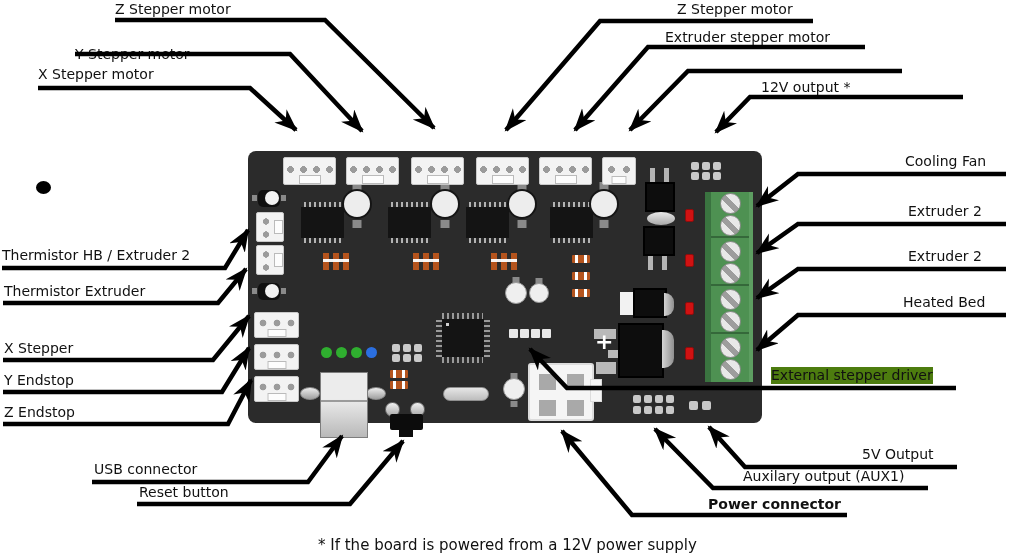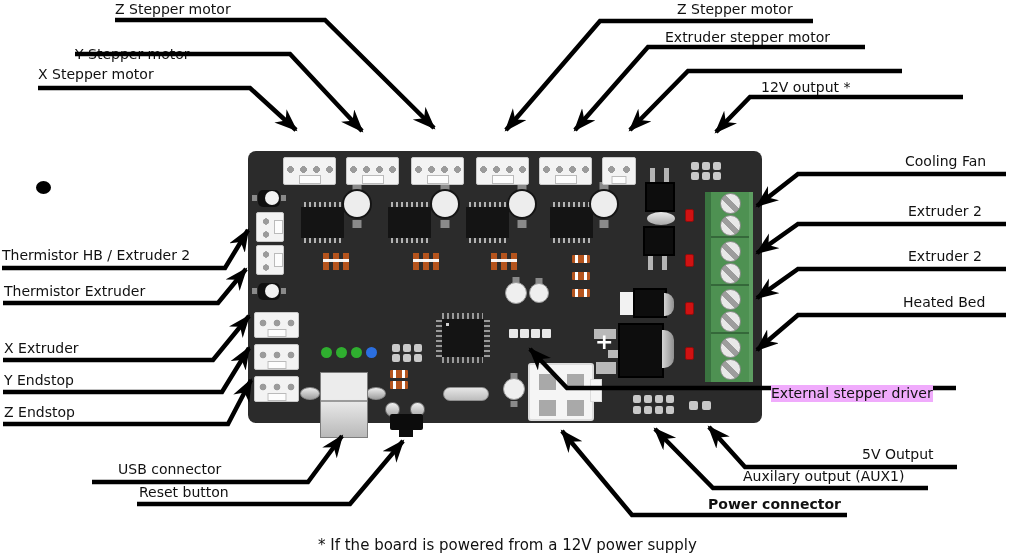--- a/index.html
+++ b/index.html
@@ -252,26 +252,26 @@
   <div class="lbl" style="left:115px;top:1px;">Z Stepper motor</div>
   <div class="lbl" style="left:75px;top:46px;">Y Stepper motor</div>
   <div class="lbl" style="left:38px;top:66px;">X Stepper motor</div>
   <div class="lbl" style="left:677px;top:1px;">Z Stepper motor</div>
   <div class="lbl" style="left:665px;top:29px;">Extruder stepper motor</div>
   <div class="lbl" style="left:761px;top:79px;">12V output *</div>
   <div class="lbl" style="left:905px;top:153px;">Cooling Fan</div>
   <div class="lbl" style="left:908px;top:203px;">Extruder 2</div>
   <div class="lbl" style="left:908px;top:248px;">Extruder 2</div>
   <div class="lbl" style="left:903px;top:294px;">Heated Bed</div>
-  <div class="lbl" style="left:771px;top:385px;background:#f0abfc;z-index:45;">External stepper driver</div>
+  <div class="lbl" style="left:771px;top:367px;background:#4d7c0f;z-index:45;">External stepper driver</div>
   <div class="lbl" style="left:2px;top:247px;">Thermistor HB / Extruder 2</div>
   <div class="lbl" style="left:4px;top:283px;">Thermistor Extruder</div>
-  <div class="lbl" style="left:4px;top:340px;">X Extruder</div>
+  <div class="lbl" style="left:4px;top:340px;">X Stepper</div>
   <div class="lbl" style="left:4px;top:372px;">Y Endstop</div>
   <div class="lbl" style="left:4px;top:404px;">Z Endstop</div>
-  <div class="lbl" style="left:94px;top:461px;margin-left:24px;">USB connector</div>
+  <div class="lbl" style="left:94px;top:461px;">USB connector</div>
   <div class="lbl" style="left:139px;top:484px;">Reset button</div>
   <div class="lbl" style="left:708px;top:496px;font-weight:bold;">Power connector</div>
   <div class="lbl" style="left:743px;top:468px;">Auxilary output (AUX1)</div>
   <div class="lbl" style="left:862px;top:446px;">5V Output</div>
 
   <div class="foot" style="left:318px;top:536px;">* If the board is powered from a 12V power supply</div>
 </div>
 
 </body></html>

